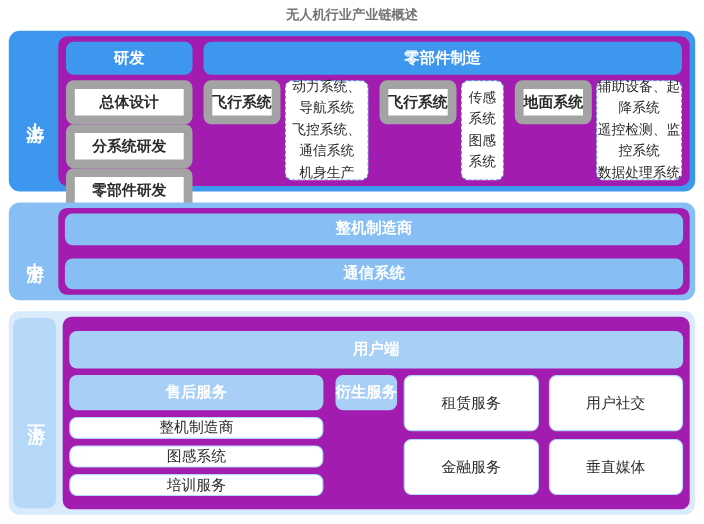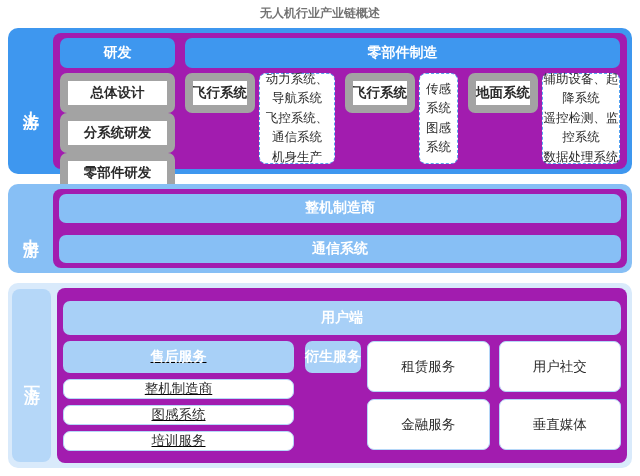--- a/index.html
+++ b/index.html
@@ -42,21 +42,21 @@
            justify-content:center;color:#fff;font-size:14px;font-weight:600;}
 
   
   .sec-down{top:283px;height:185px;background:#D9EAFB;}
   .sec-down .sec-label{width:39px;margin:6px 0 6px 4px;background:#B5D7F8;border-radius:8px;}
   .sec-down .panel{margin:5px 5px 5px 6px;padding:13px 6px;gap:6px;}
   .lt-bar{background:#A8D0F7;border-radius:7px;display:flex;align-items:center;
           justify-content:center;color:#fff;font-size:14px;font-weight:600;}
   .user-bar{height:34px;flex:0 0 auto;}
   .down-cols{flex:1;display:flex;gap:11px;min-height:0;}
-  .col-after{width:231px;display:flex;flex-direction:column;gap:6px;text-decoration:underline;}
+  .col-after{width:231px;display:flex;flex-direction:column;gap:6px;}
   .col-deriv{flex:1;display:flex;flex-direction:row;gap:6px;}
   .col-hdr{height:32px;flex:0 0 auto;}
   .lt-box{background:#fff;border:1.5px solid #B5D7F8;border-radius:7px;display:flex;
           align-items:center;justify-content:center;font-size:13.5px;color:#2b2b2b;}
   .col-after .lt-box{flex:1;}
   .deriv-grid{flex:1;display:grid;grid-template-columns:1fr 1fr;gap:7px 9px;}
 </style>
 </head>
 <body>
 

